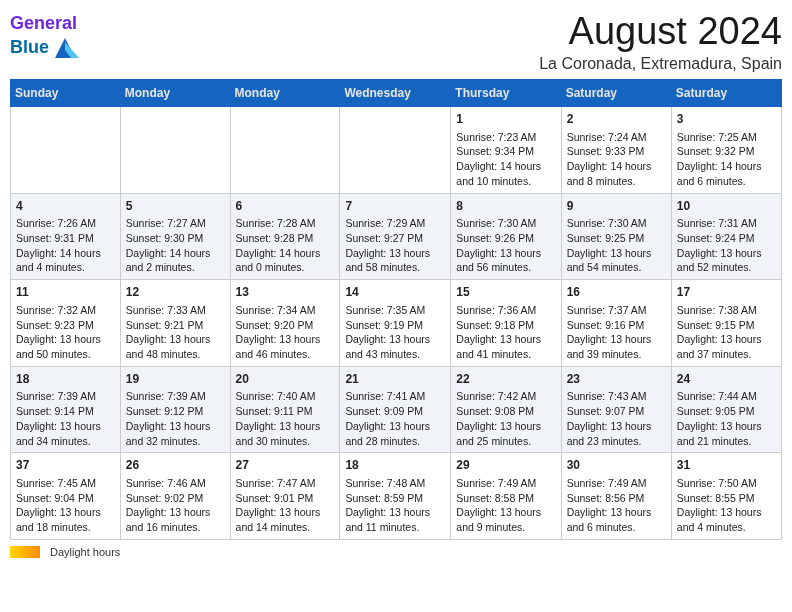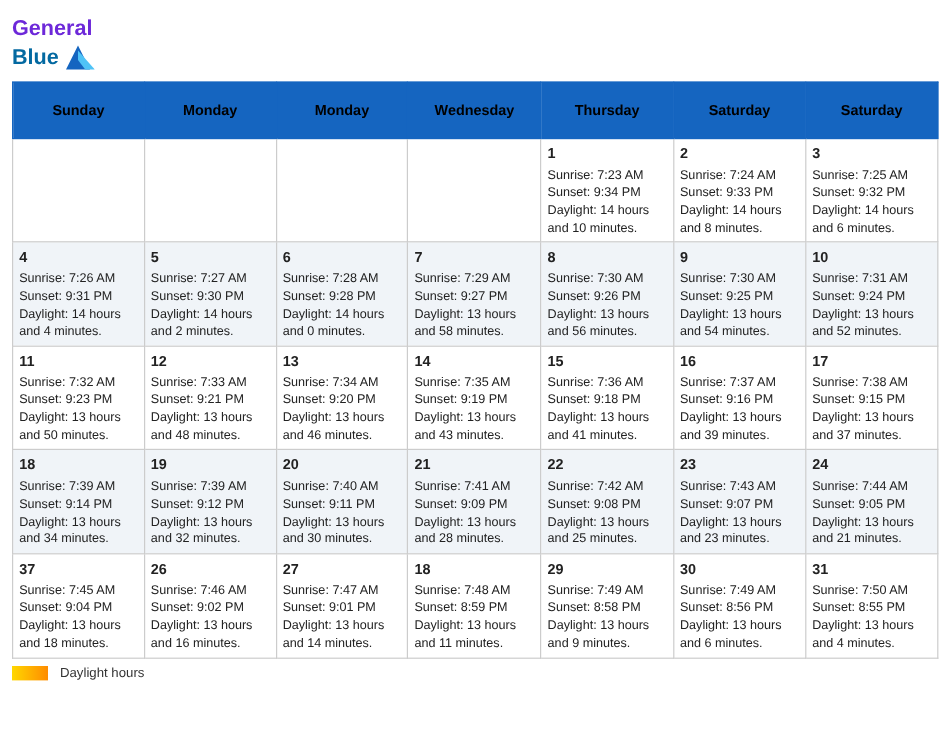--- a/index.html
+++ b/index.html
@@ -48,23 +48,23 @@
       color: #333;
       margin-top: 2px;
     }
     .calendar-table {
       width: 100%;
       border-collapse: collapse;
       font-size: 11px;
     }
     .calendar-table thead th {
       background-color: #1565c0;
-      color: #000000;
-      padding: 16px 4px;
-      text-align: center;
+      color: #e5e5e5;
+      padding: 6px 4px;
+      text-align: left;
       font-size: 12px;
       font-weight: bold;
       border: 1px solid #1565c0;
     }
     .calendar-table tbody td {
       border: 1px solid #ccc;
       vertical-align: top;
       padding: 4px 5px;
       width: 113px;
       min-height: 70px;
@@ -116,20 +116,24 @@
       <div class="logo-text"><span>General</span></div>
       <div style="display:flex;align-items:center;">
         <div class="logo-text"><span style="color:#0369a1;">Blue</span></div>
         <svg class="logo-icon" viewBox="0 0 28 28">
           <polygon points="4,24 14,4 24,24" fill="#1565c0"></polygon>
           <polygon points="14,16 20,24 28,24 14,8" fill="#4fc3f7"></polygon>
         </svg>
       </div>
     </div>
   </div>
+  <div class="title-area">
+    <div class="month-title">August 2024</div>
+    <div class="location-title">La Coronada, Extremadura, Spain</div>
+  </div>
 </div>
 
 <table class="calendar-table">
   <thead>
     <tr>
     <th>Sunday</th>
         <th>Monday</th>
         <th>Monday</th>
         <th>Wednesday</th>
         <th>Thursday</th>

